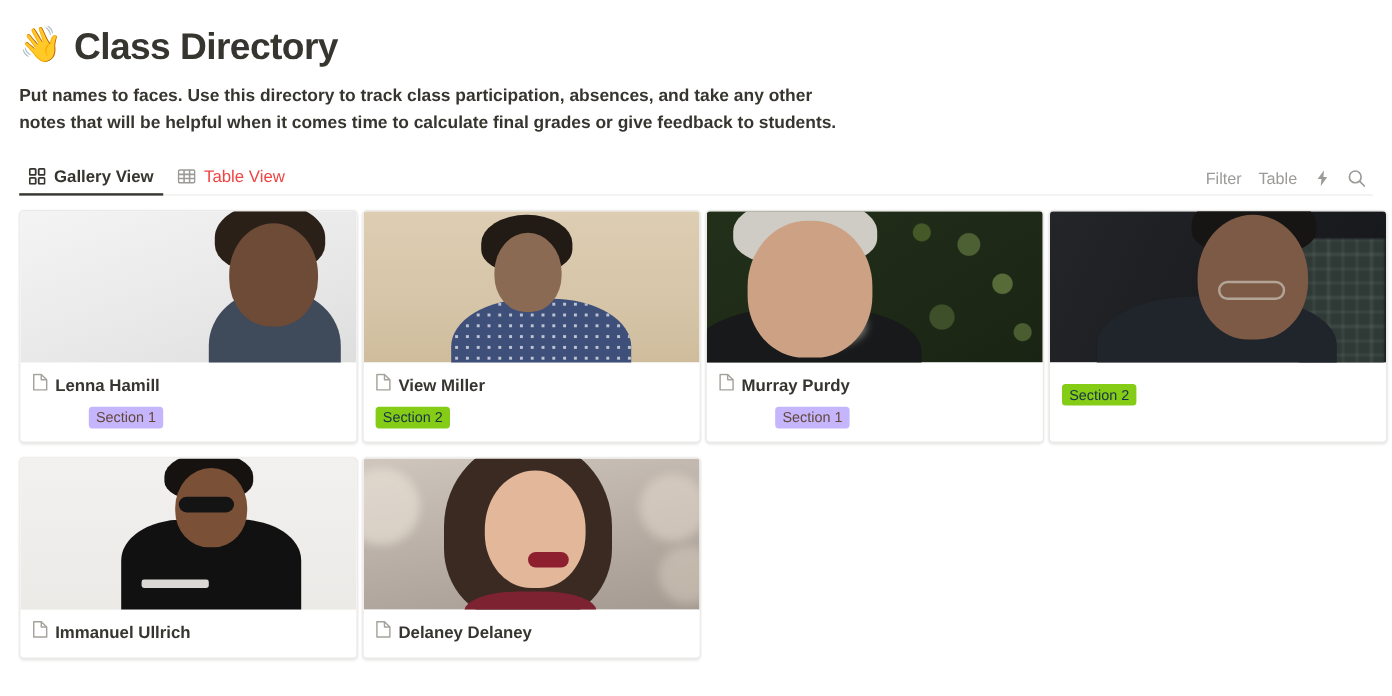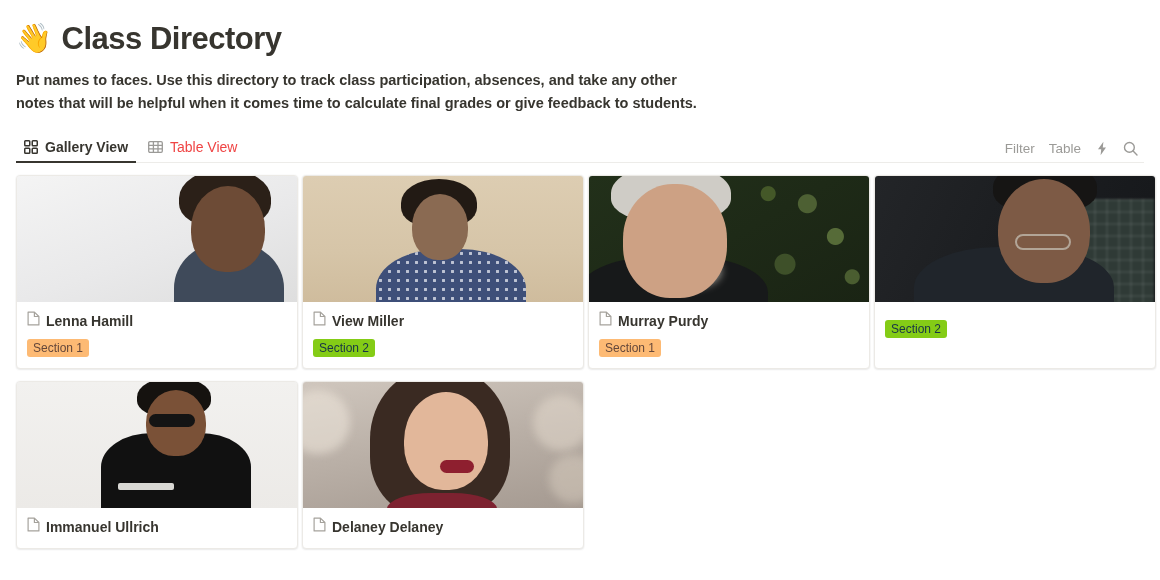--- a/index.html
+++ b/index.html
@@ -174,21 +174,21 @@
 
   .tag {
     display: inline-block;
     margin-top: 9px;
     font-size: 12px;
     line-height: 18px;
     padding: 0 6px;
     border-radius: 3px;
     white-space: nowrap;
   }
-  .tag-yellow { background: #fdba74; color: #64473a; }
+  .tag-yellow { background: #c4b5fd; color: #64473a; margin-left: 47px; }
   .tag-blue   { background: #84cc16; color: #183347; }
 
   
   .photo { position: absolute; inset: 0; }
 
   .ph-head {
     position: absolute;
     border-radius: 50% 50% 46% 46%;
   }
   .ph-hair {

